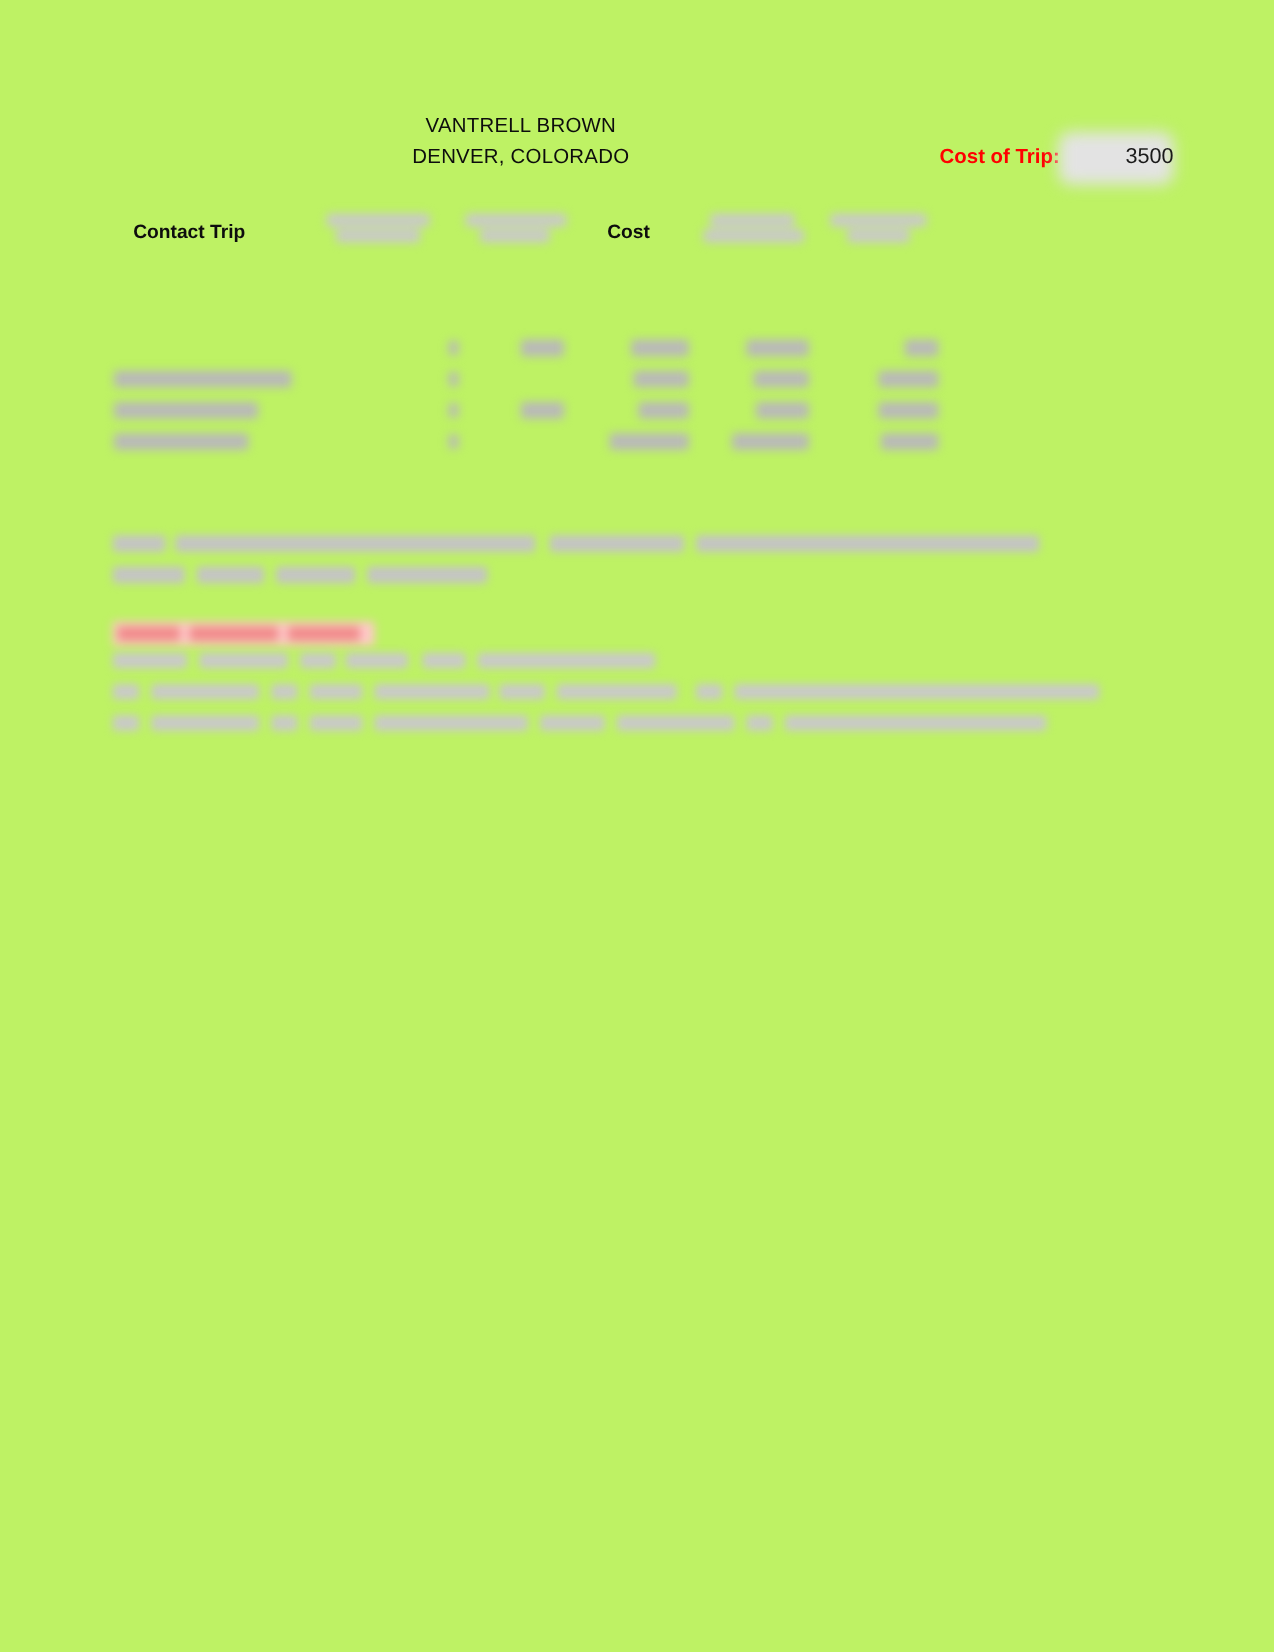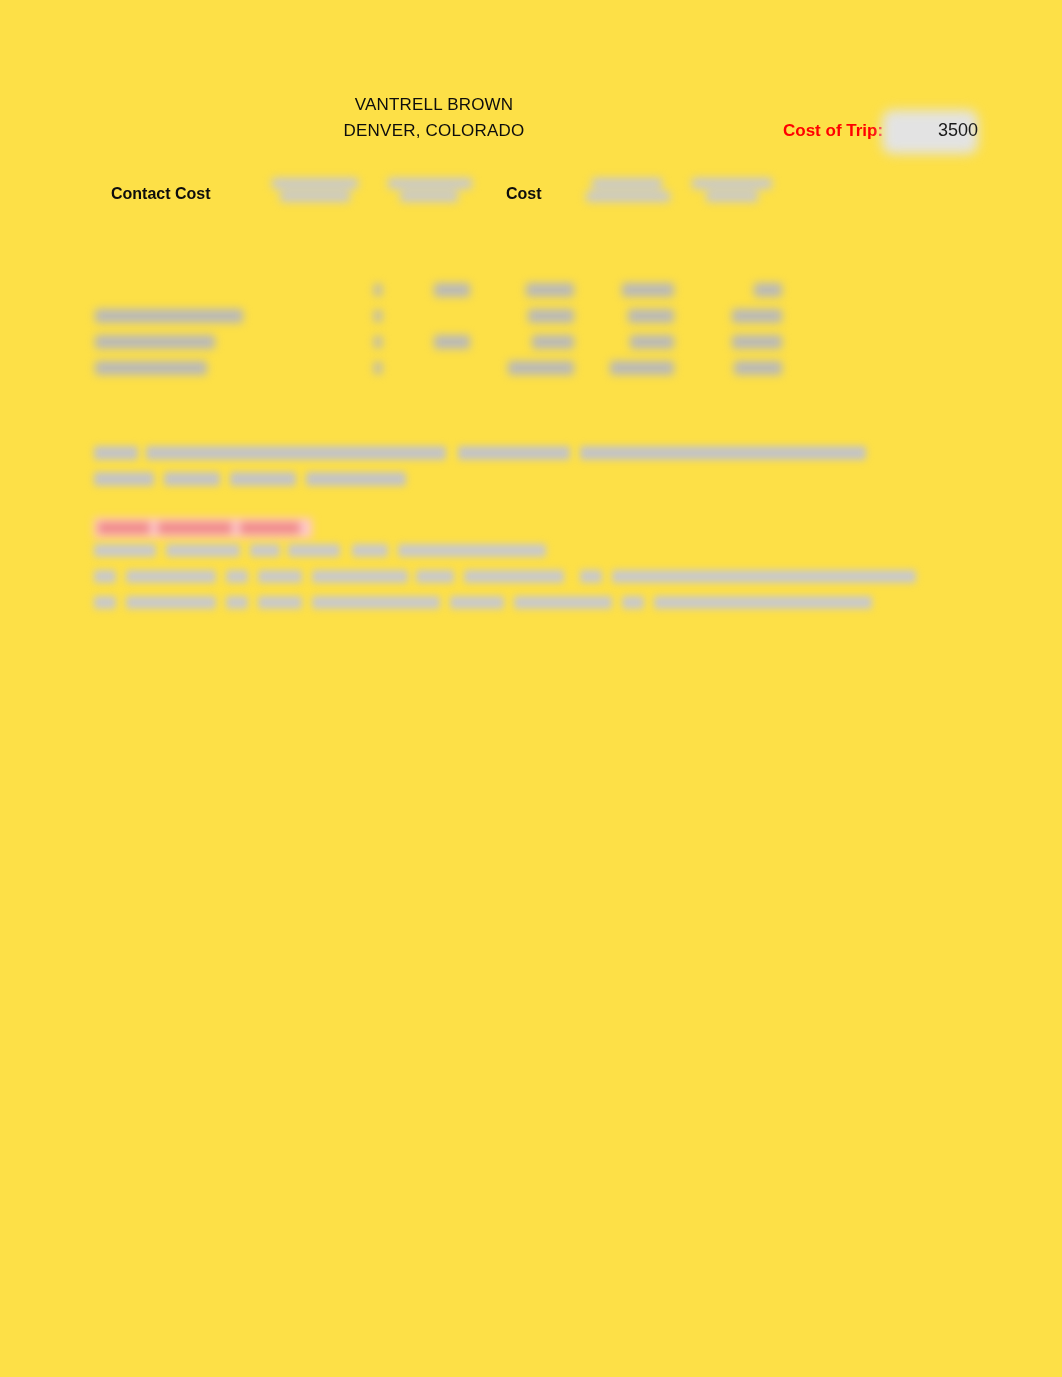--- a/index.html
+++ b/index.html
@@ -12,21 +12,21 @@
     height: 1377px;
     position: relative;
     font-family: "Liberation Sans", sans-serif;
     color: #000000;
     overflow: hidden;
   }
 
   .page {
     position: absolute;
     inset: 0;
-    background: #fde047;
+    background: #bef264;
   }
 
   
   .doc-title {
     position: absolute;
     left: 0;
     width: 868px;
     text-align: center;
     font-size: 17px;
     font-weight: 400;
@@ -163,21 +163,21 @@
 
 <div class="page">
 
   <div class="doc-title" id="title-line-1">VANTRELL BROWN</div>
   <div class="doc-title" id="title-line-2">DENVER, COLORADO</div>
 
   <div class="cost-label">Cost of Trip:</div>
   <div class="cost-box"></div>
   <div class="cost-value">3500</div>
 
-  <div class="col-head" id="head-contact-name">Contact Cost</div>
+  <div class="col-head" id="head-contact-name">Contact Trip</div>
   <div class="col-head-redacted" id="head-redacted-1" style="position: absolute;"><div style="position: absolute; background: rgb(201, 201, 201); border-radius: 2px; left: 0px; top: 0px; width: 86px; height: 11px;"></div><div style="position: absolute; background: rgb(201, 201, 201); border-radius: 2px; left: 8px; top: 13px; width: 70px; height: 11px;"></div></div>
   <div class="col-head-redacted" id="head-redacted-2" style="position: absolute;"><div style="position: absolute; background: rgb(201, 201, 201); border-radius: 2px; left: 2px; top: 0px; width: 84px; height: 11px;"></div><div style="position: absolute; background: rgb(201, 201, 201); border-radius: 2px; left: 14px; top: 13px; width: 58px; height: 11px;"></div></div>
   <div class="col-head" id="head-total">Cost</div>
   <div class="col-head-redacted" id="head-redacted-3" style="position: absolute;"><div style="position: absolute; background: rgb(201, 201, 201); border-radius: 2px; left: 6px; top: 0px; width: 70px; height: 11px;"></div><div style="position: absolute; background: rgb(201, 201, 201); border-radius: 2px; left: 0px; top: 13px; width: 84px; height: 11px;"></div></div>
   <div class="col-head-redacted" id="head-redacted-4" style="position: absolute;"><div style="position: absolute; background: rgb(201, 201, 201); border-radius: 2px; left: 2px; top: 0px; width: 80px; height: 11px;"></div><div style="position: absolute; background: rgb(201, 201, 201); border-radius: 2px; left: 16px; top: 13px; width: 52px; height: 11px;"></div></div>
 
   <div class="data-grid">
     <div class="data-row">
       <span class="cell name"></span>
       <span class="cell c1" style="position: absolute; height: 24px;">

